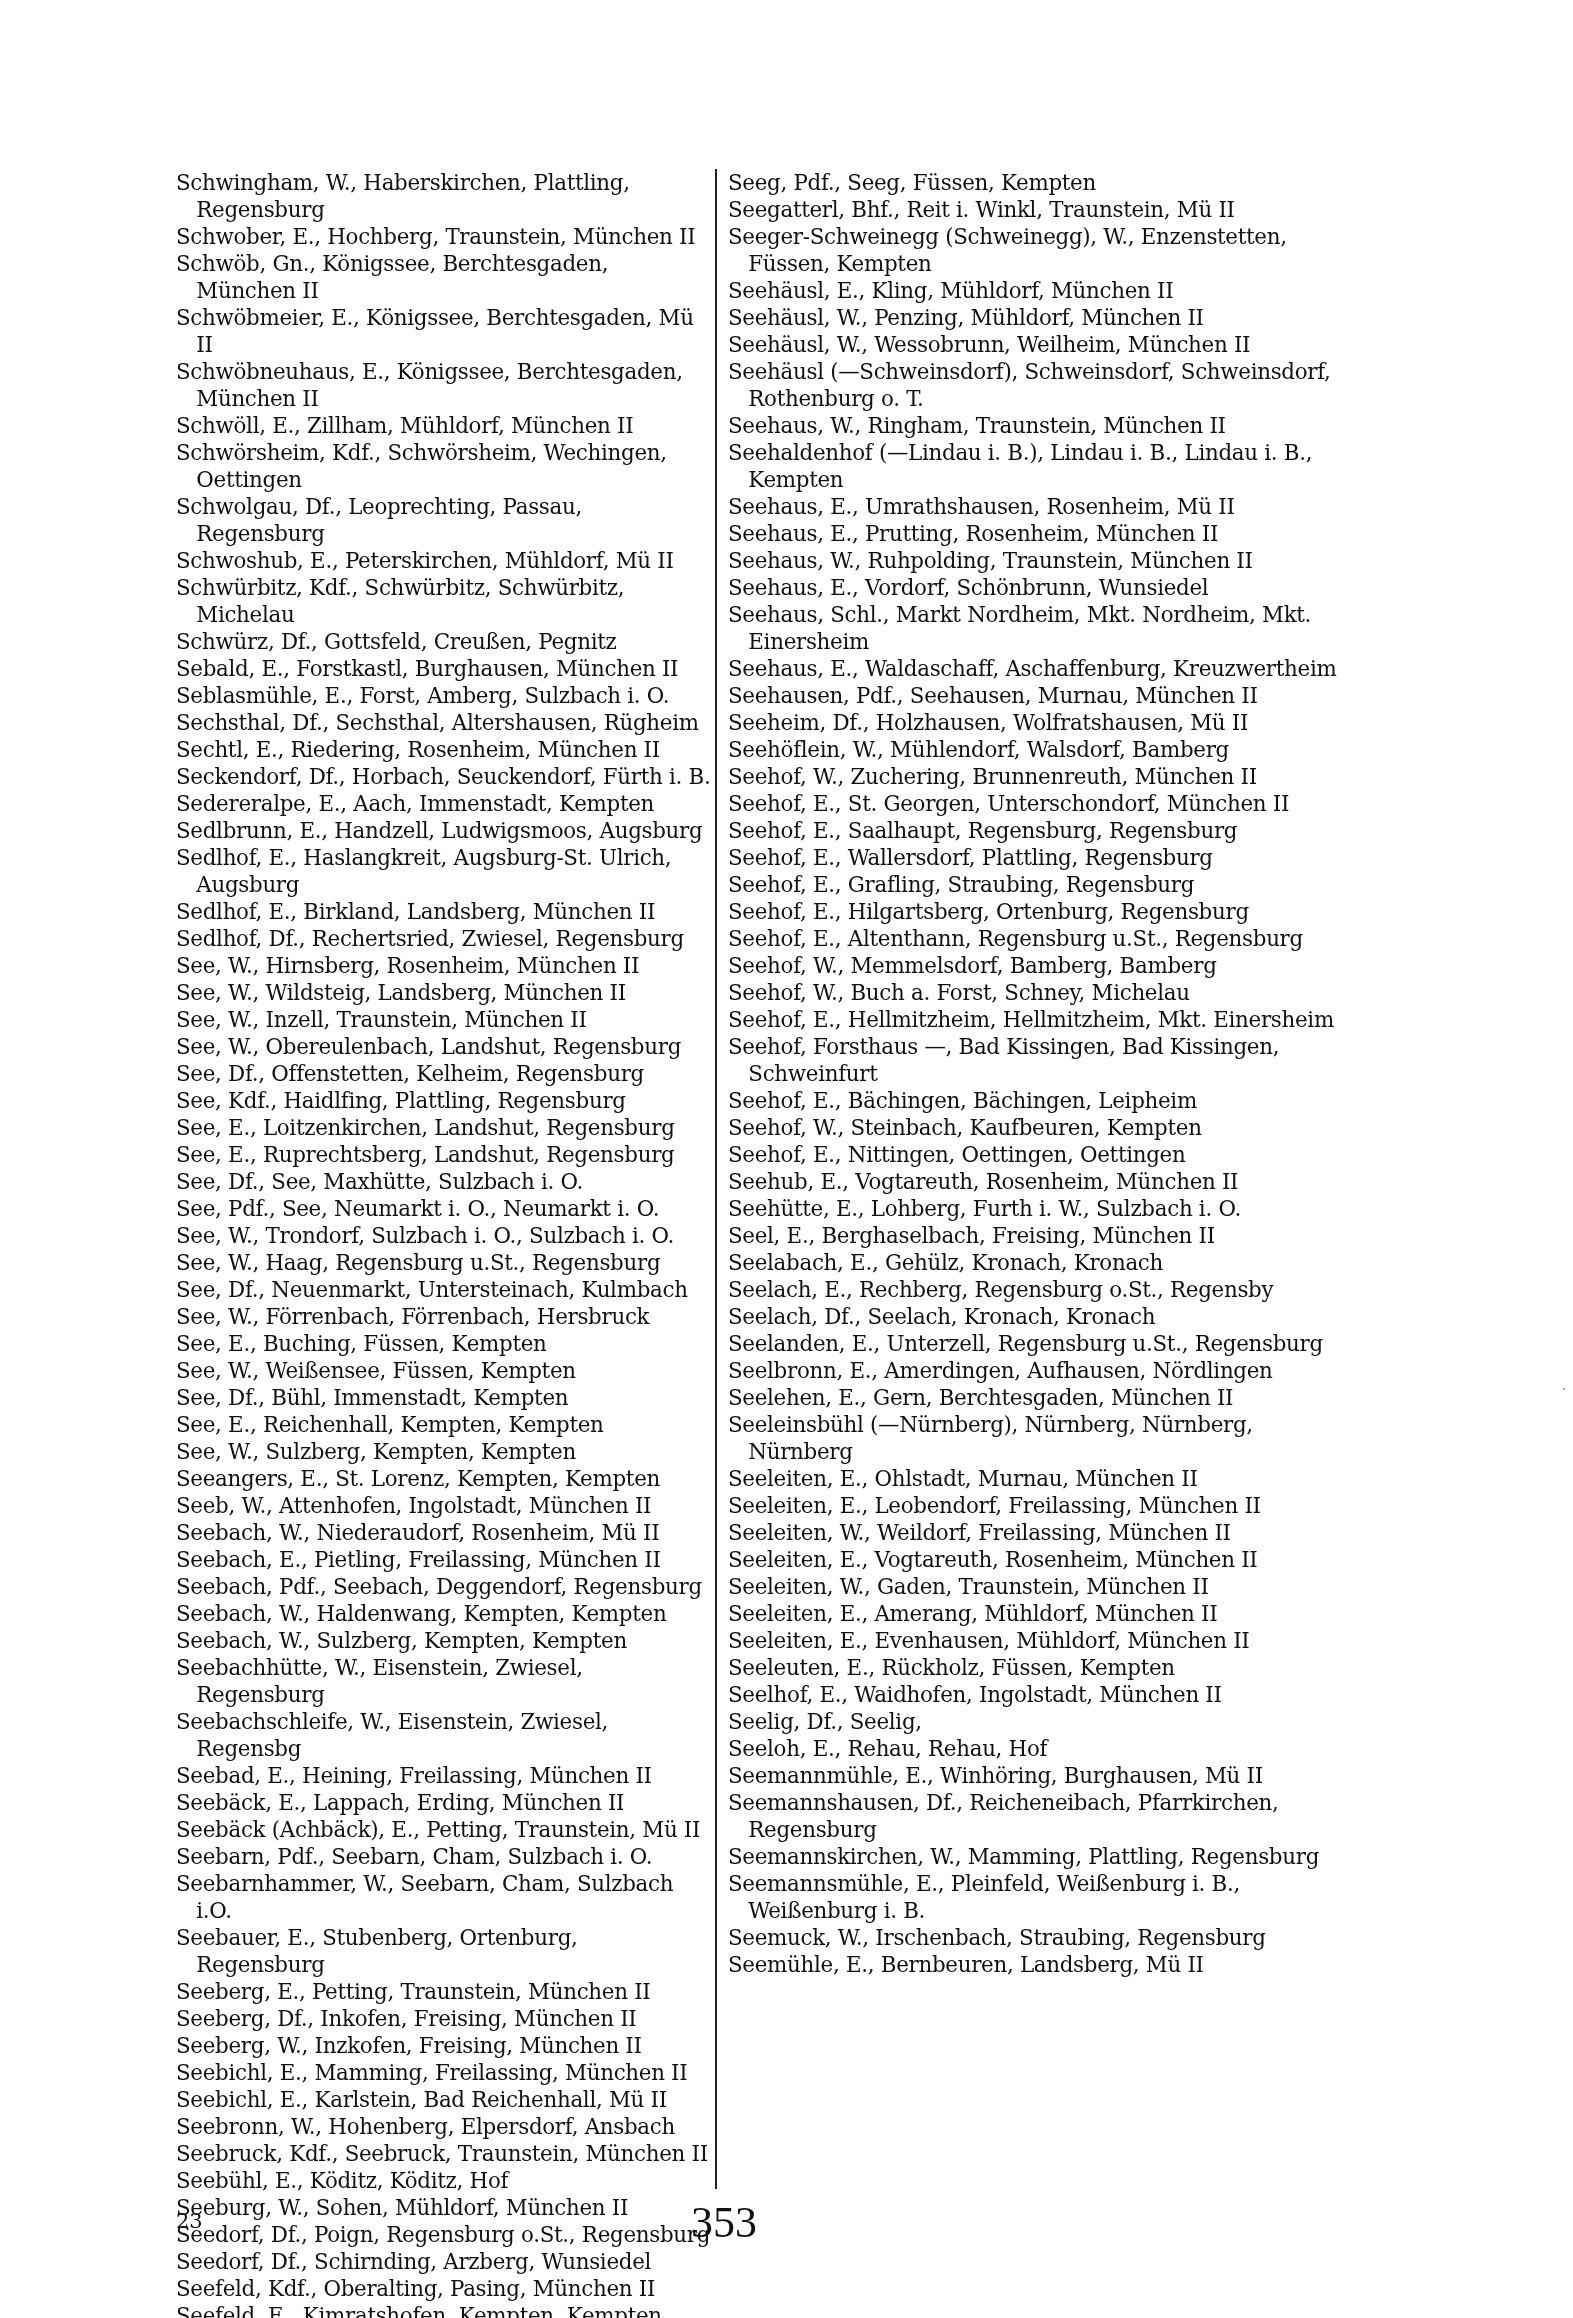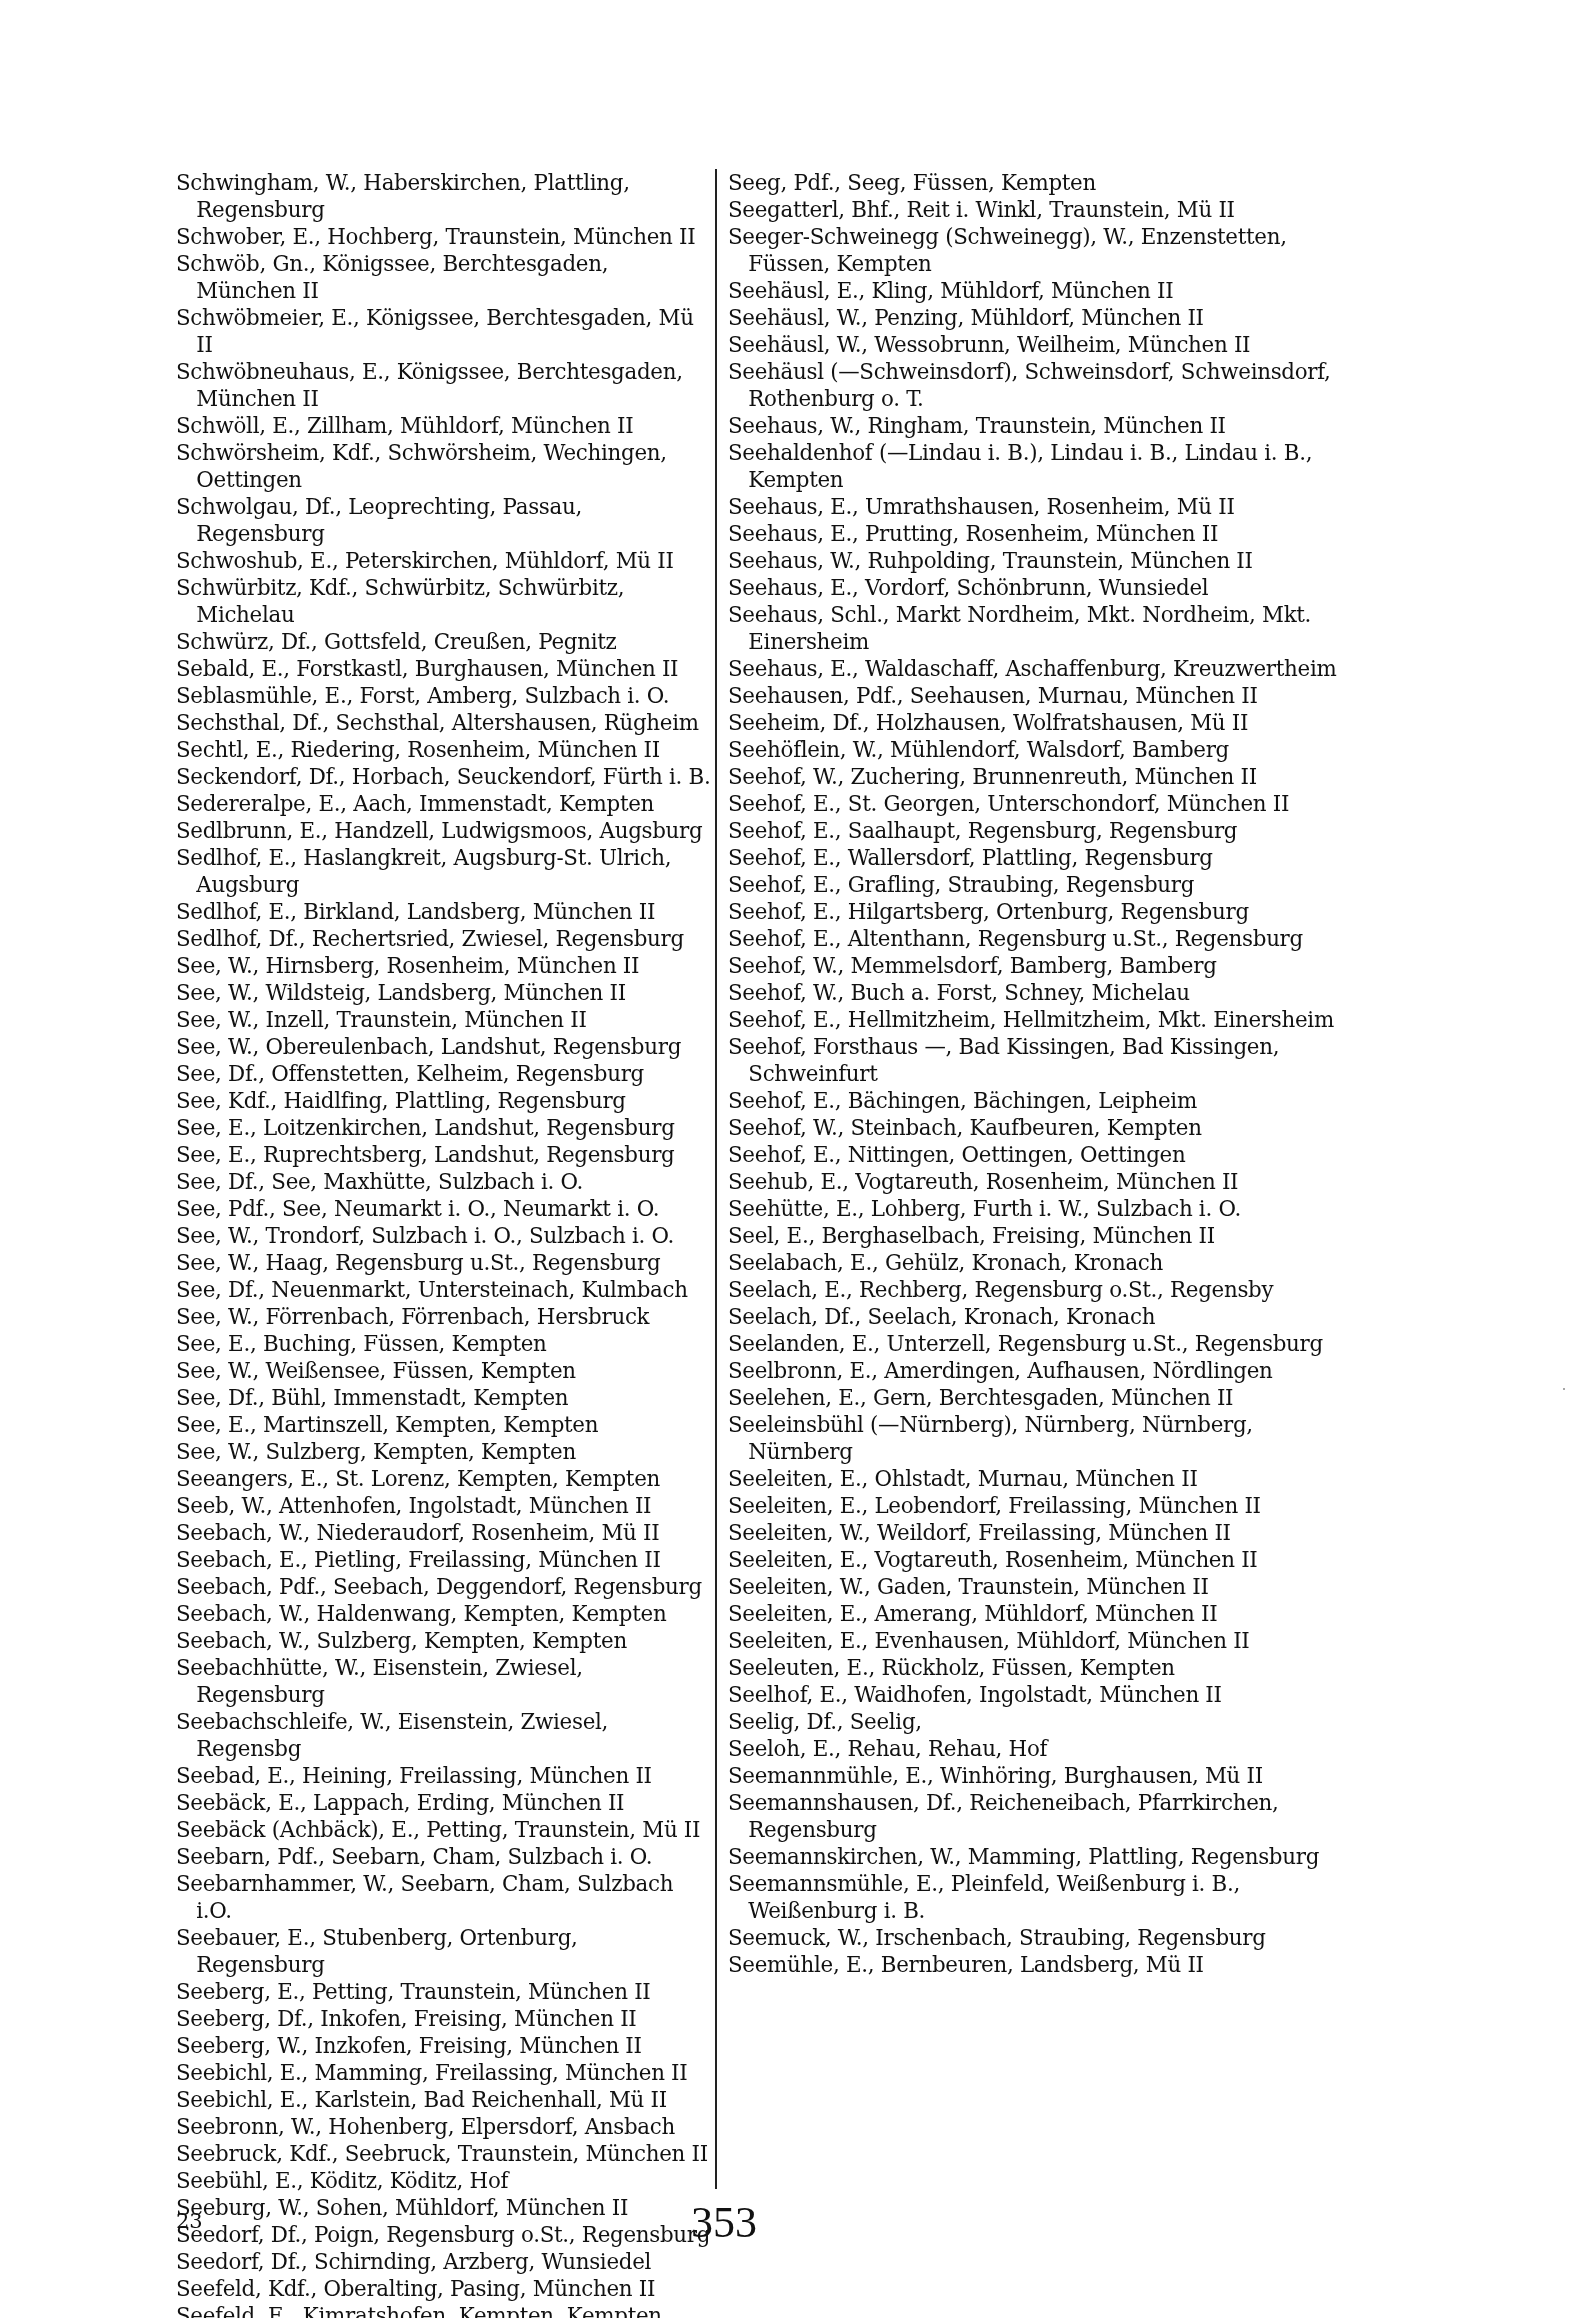--- a/index.html
+++ b/index.html
@@ -60,21 +60,21 @@
       <p class="entry">See, E., Ruprechtsberg, Landshut, Regensburg</p>
       <p class="entry">See, Df., See, Maxhütte, Sulzbach i. O.</p>
       <p class="entry">See, Pdf., See, Neumarkt i. O., Neumarkt i. O.</p>
       <p class="entry">See, W., Trondorf, Sulzbach i. O., Sulzbach i. O.</p>
       <p class="entry">See, W., Haag, Regensburg u.St., Regensburg</p>
       <p class="entry">See, Df., Neuenmarkt, Untersteinach, Kulmbach</p>
       <p class="entry">See, W., Förrenbach, Förrenbach, Hersbruck</p>
       <p class="entry">See, E., Buching, Füssen, Kempten</p>
       <p class="entry">See, W., Weißensee, Füssen, Kempten</p>
       <p class="entry">See, Df., Bühl, Immenstadt, Kempten</p>
-      <p class="entry">See, E., Martinszell, Kempten, Kempten</p>
+      <p class="entry">See, E., Reichenhall, Kempten, Kempten</p>
       <p class="entry">See, W., Sulzberg, Kempten, Kempten</p>
       <p class="entry">Seeangers, E., St. Lorenz, Kempten, Kempten</p>
       <p class="entry">Seeb, W., Attenhofen, Ingolstadt, München II</p>
       <p class="entry">Seebach, W., Niederaudorf, Rosenheim, Mü II</p>
       <p class="entry">Seebach, E., Pietling, Freilassing, München II</p>
       <p class="entry">Seebach, Pdf., Seebach, Deggendorf, Regensburg</p>
       <p class="entry">Seebach, W., Haldenwang, Kempten, Kempten</p>
       <p class="entry">Seebach, W., Sulzberg, Kempten, Kempten</p>
       <p class="entry">Seebachhütte, W., Eisenstein, Zwiesel, Regensburg</p>
       <p class="entry">Seebachschleife, W., Eisenstein, Zwiesel, Regensbg</p>

